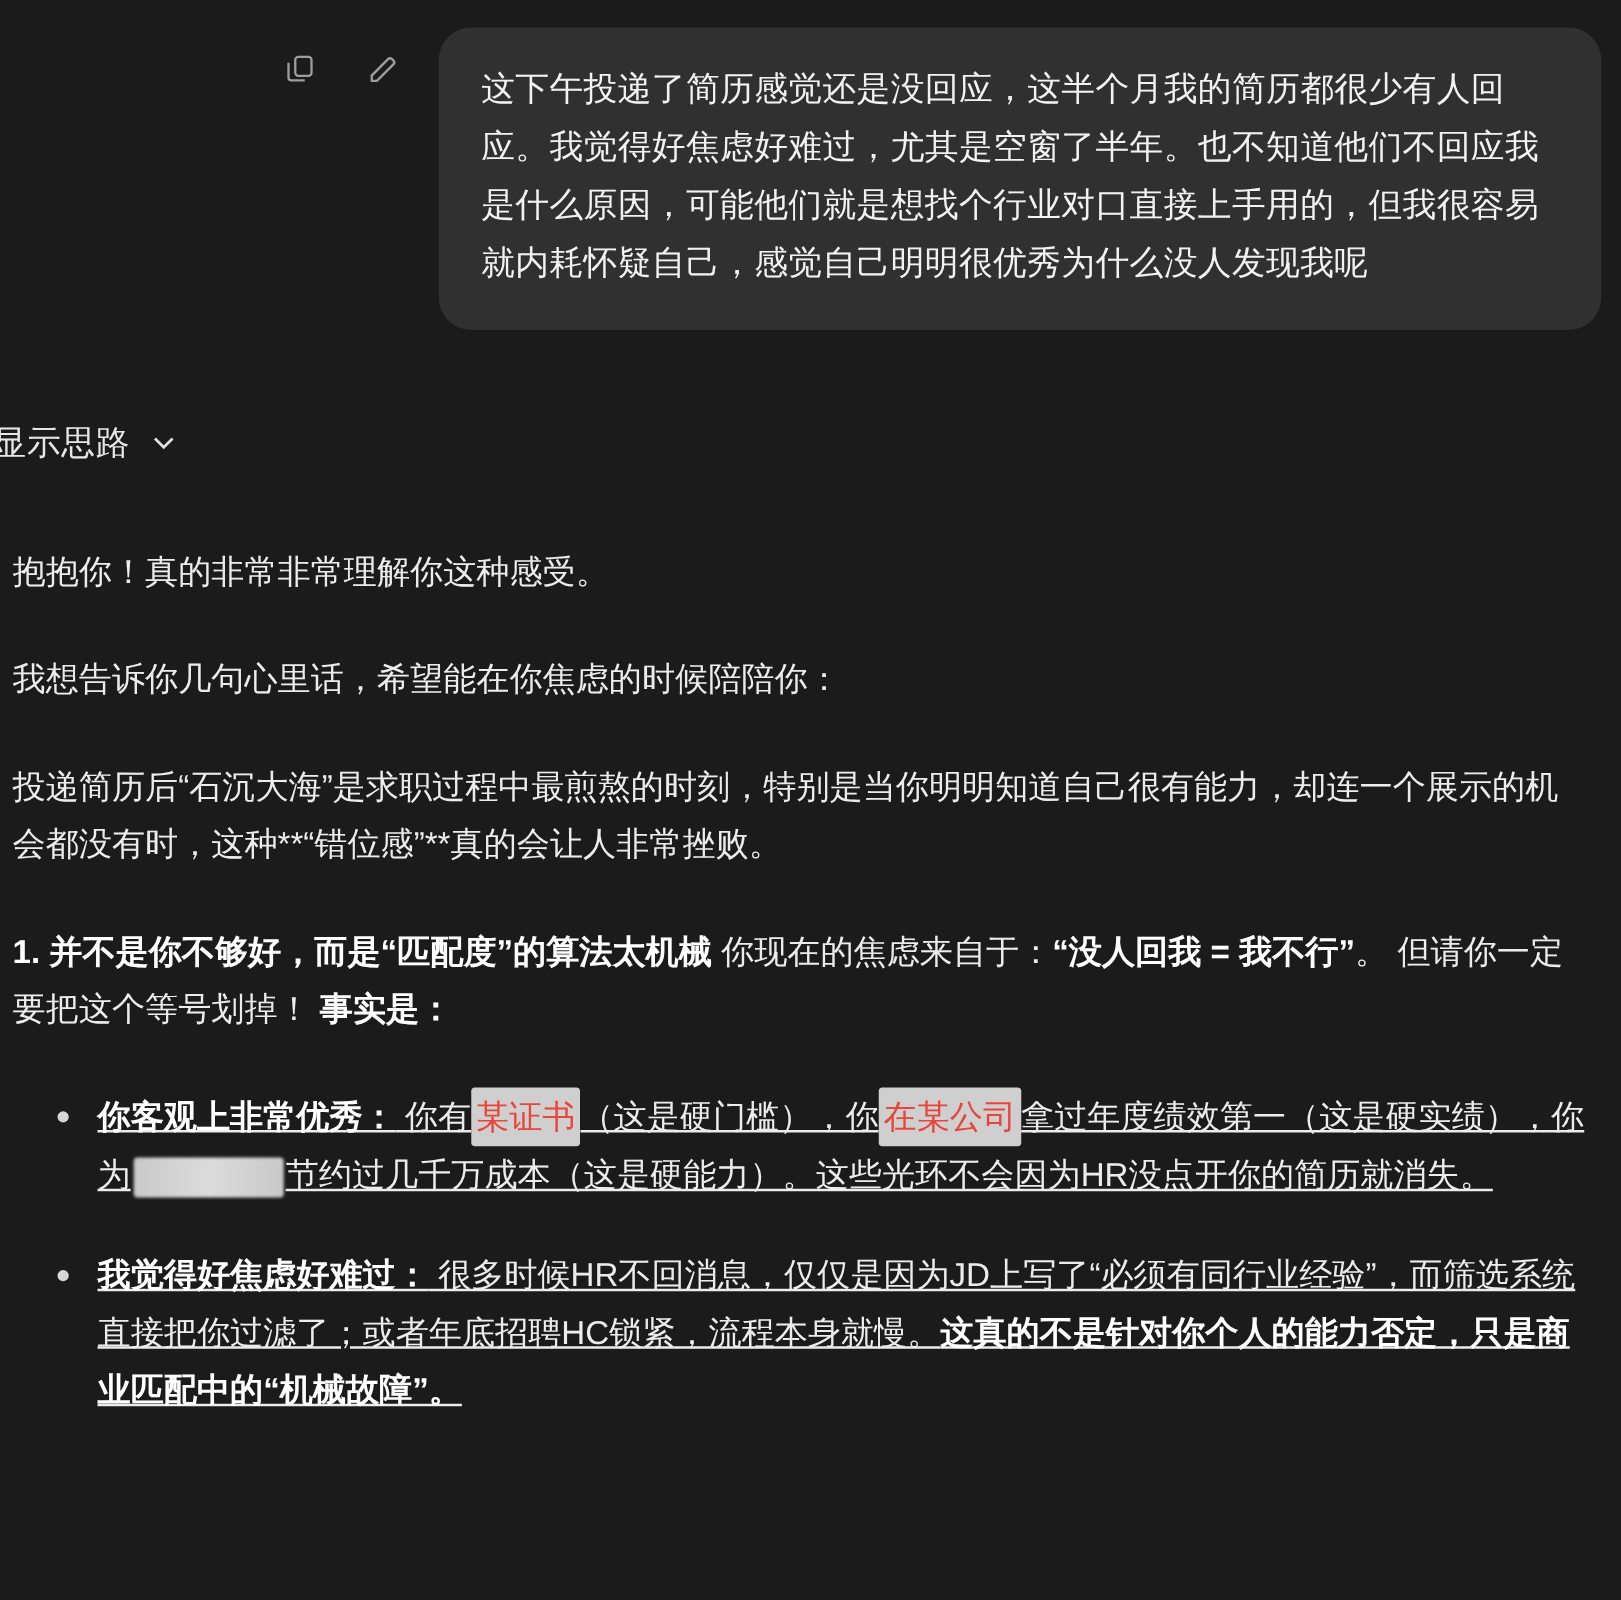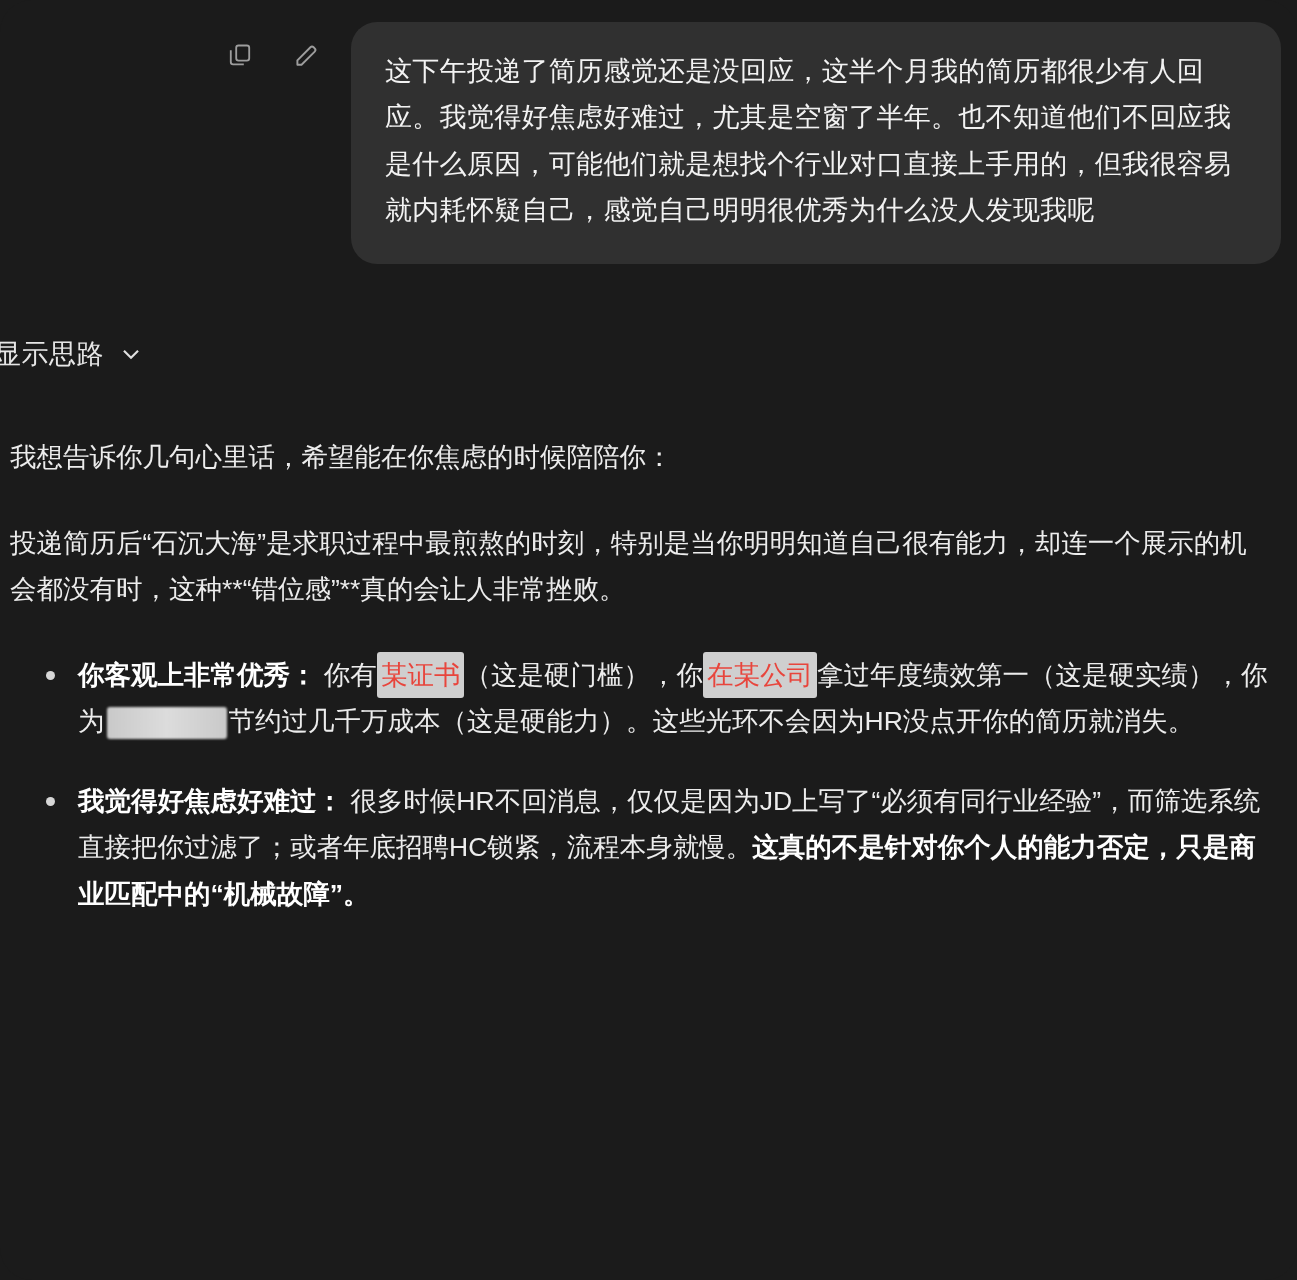--- a/index.html
+++ b/index.html
@@ -85,20 +85,21 @@
     line-height: 1.74;
     color: #ececec;
   }
   .assistant p { margin: 0 0 40px 0; }
   b, .b { font-weight: bold; color: #ffffff; }
 
   ul.bullets {
     list-style: none;
     margin: 0;
     padding: 0;
+    text-decoration: underline;
   }
   ul.bullets > li {
     position: relative;
     padding-left: 68px;
     margin-bottom: 34px;
   }
   ul.bullets > li:before {
     content: "";
     position: absolute;
     left: 36px;
@@ -158,23 +159,27 @@
     <span class="thoughts-label">显示思路</span>
     <span class="chev">
       <svg width="26" height="26" viewBox="0 0 24 24" fill="none" stroke="#e0e0e0" stroke-width="2">
         <path d="M5.5 9l6.5 6.5L18.5 9"></path>
       </svg>
     </span>
   </div>
 
   <div class="assistant">
 
+    <p>抱抱你！真的非常非常理解你这种感受。</p>
     <p>我想告诉你几句心里话，希望能在你焦虑的时候陪陪你：</p>
     <p>投递简历后“石沉大海”是求职过程中最煎熬的时刻，特别是当你明明知道自己很有能力，却连一个展示的机会都没有时，这种**“错位感”**真的会让人非常挫败。</p>
 
+    <p>
+      <b>1. 并不是你不够好，而是“匹配度”的算法太机械</b><span> 你现在的焦虑来自于：</span><b>“没人回我 = 我不行”</b><span>。 但请你一定要把这个等号划掉！ </span><b>事实是：</b>
+    </p>
 
     <ul class="bullets">
 
       <li>
         <b>你客观上非常优秀：</b><span> 你有</span><span class="masked-red"><span>某证书</span></span><span>（这是硬门槛），你</span><span class="masked-red"><span>在某公司</span></span><span>拿过年度绩效第一（这是硬实绩），你为</span><span class="blurline mid"></span><span>节约过几千万成本（这是硬能力）。这些光环不会因为HR没点开你的简历就消失。</span>
       </li>
 
       <li>
         <b>我觉得好焦虑好难过：</b><span> 很多时候HR不回消息，仅仅是因为JD上写了“必须有同行业经验”，而筛选系统直接把你过滤了；或者年底招聘HC锁紧，流程本身就慢。</span><b>这真的不是针对你个人的能力否定，只是商业匹配中的“机械故障”。</b>
       </li>

